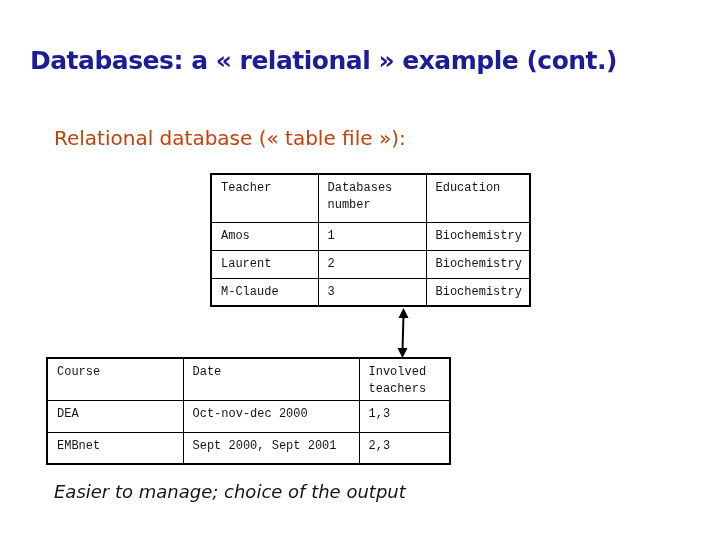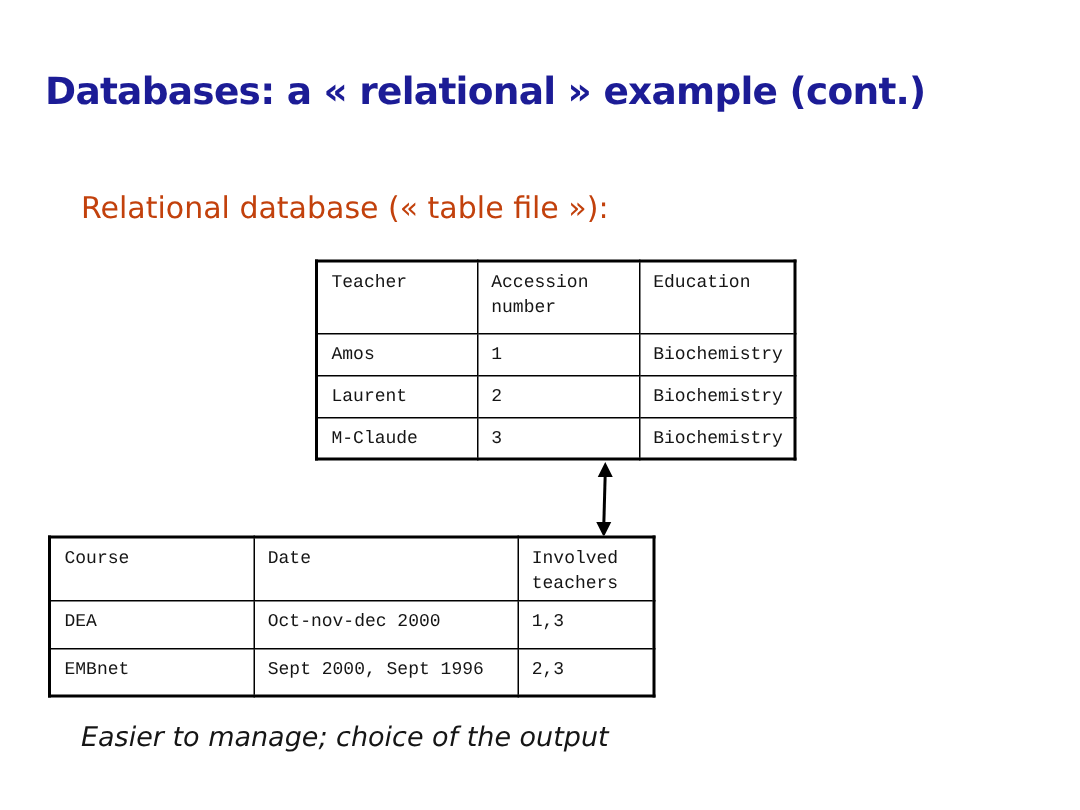--- a/index.html
+++ b/index.html
@@ -45,21 +45,21 @@
     text-align: left;
     vertical-align: top;
     padding: 5px 6px 2px 9px;
     line-height: 1.4;
     overflow: hidden;
   }
   table.teachers { left: 210px; top: 173px; width: 319px; }
   table.teachers tr.hdr   { height: 48px; }
   table.teachers tr.data  { height: 28px; }
 
-  table.courses { left: 32px; top: 357px; width: 403px; }
+  table.courses { left: 46px; top: 357px; width: 403px; }
   table.courses tr.hdr    { height: 41px; }
   table.courses tr.data   { height: 32px; }
 
   .relation-arrow {
     position: absolute;
     left: 394px; top: 308px;
     width: 18px; height: 50px;
   }
 
   .caption {
@@ -82,21 +82,21 @@
 
   <table class="datatable teachers">
     <colgroup>
         <col style="width:107px">
         <col style="width:108px">
         <col style="width:104px">
       </colgroup>
     <tbody>
         <tr class="hdr">
       <th>Teacher</th>
-      <th>Accession number</th>
+      <th>Databases number</th>
       <th>Education</th>
     </tr>
     <tr class="data">
       <td>Amos</td>
       <td>1</td>
       <td>Biochemistry</td>
     </tr>
     <tr class="data">
       <td>Laurent</td>
       <td>2</td>
@@ -128,21 +128,21 @@
       <th>Date</th>
       <th>Involved teachers</th>
     </tr>
     <tr class="data">
       <td>DEA</td>
       <td>Oct-nov-dec 2000</td>
       <td>1,3</td>
     </tr>
     <tr class="data">
       <td>EMBnet</td>
-      <td>Sept 2000, Sept 1996</td>
+      <td>Sept 2000, Sept 2001</td>
       <td>2,3</td>
     </tr>
   </tbody>
     </table>
 
   <div class="caption">Easier to manage; choice of the output</div>
 
 </div>
 
 </body></html>

